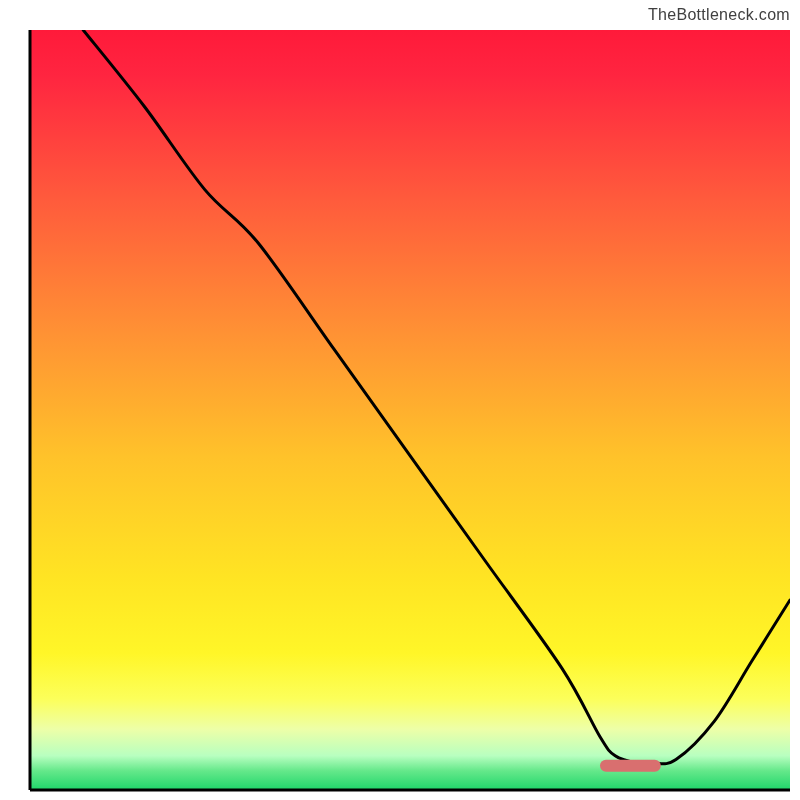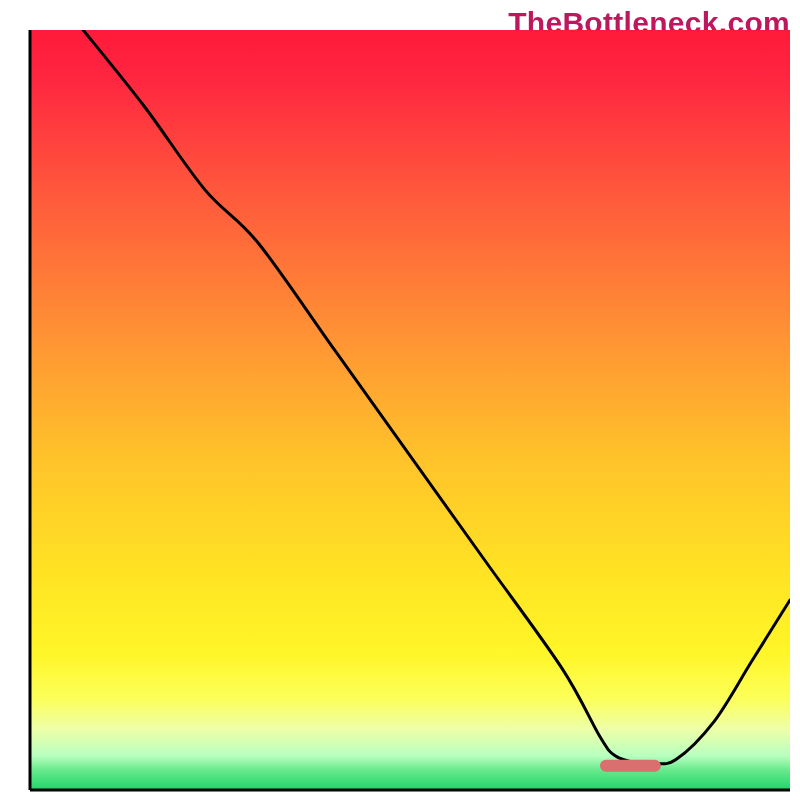--- a/index.html
+++ b/index.html
@@ -13,24 +13,24 @@
   }
   .stage {
     position: relative;
     width: 800px;
     height: 800px;
   }
   .watermark {
     position: absolute;
     top: 6px;
     right: 10px;
-    color: #be185d;
-    font-size: 30px;
+    color: #404040;
+    font-size: 16px;
     letter-spacing: 0.3px;
-    font-weight: 700;
+    font-weight: 400;
   }
   svg.plot {
     position: absolute;
     left: 0; top: 0;
     width: 800px;
     height: 800px;
   }
 </style>
 </head>
 <body>

